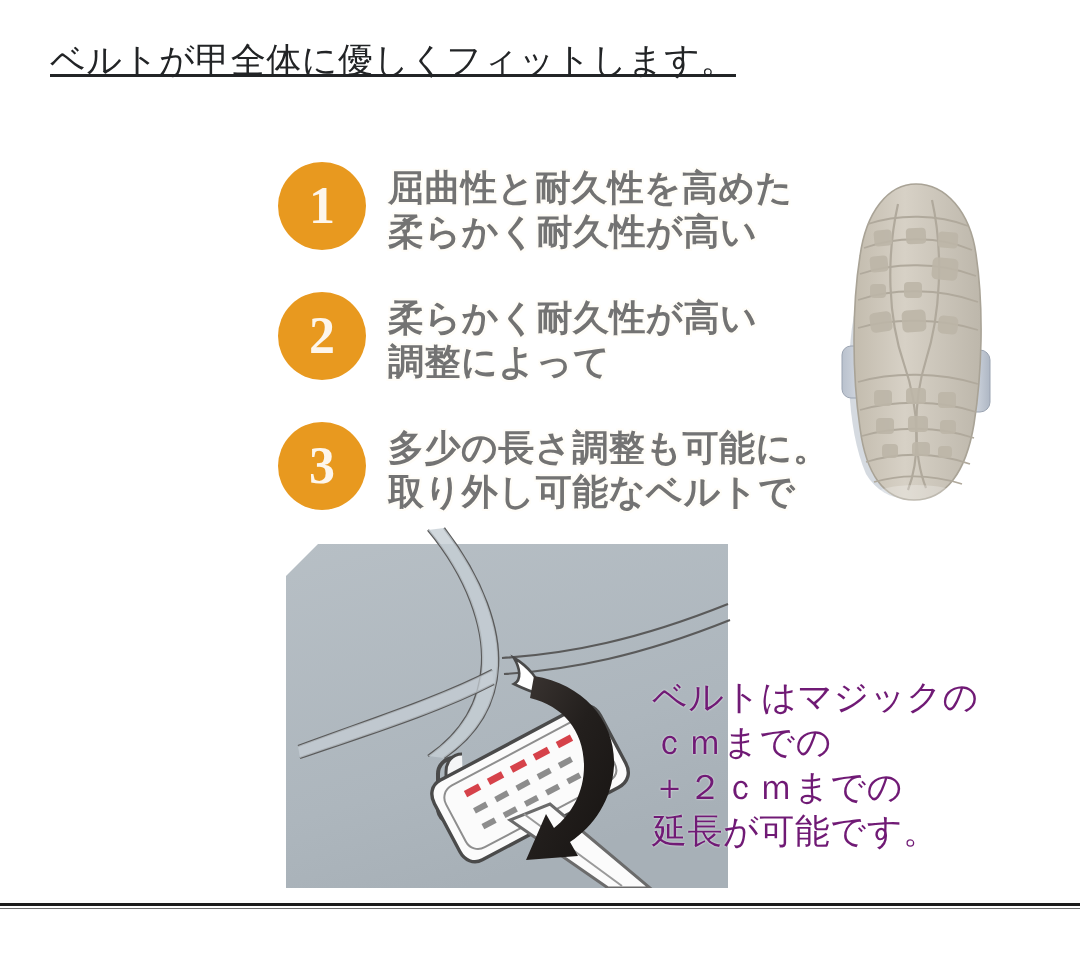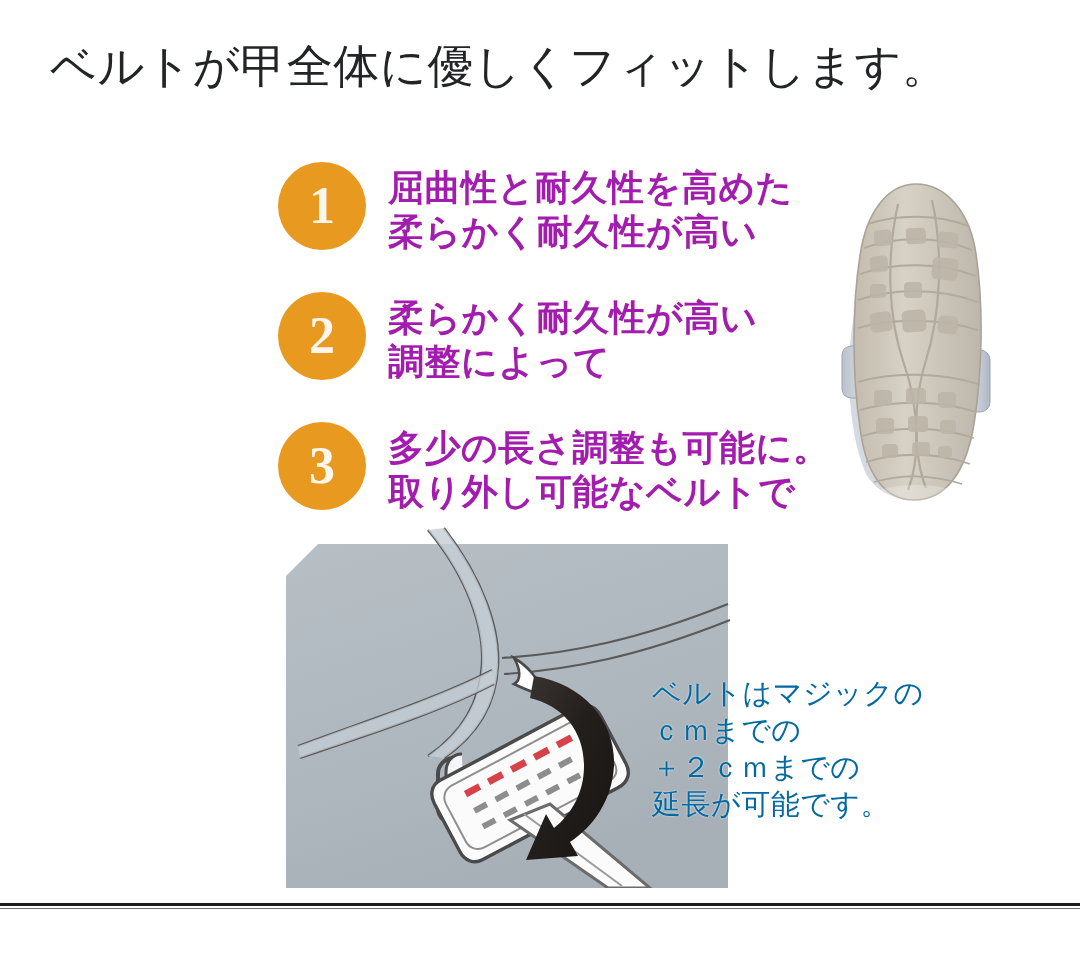--- a/index.html
+++ b/index.html
@@ -17,26 +17,27 @@
     background: #ffffff;
     overflow: hidden;
   }
 
   
   .headline {
     position: absolute;
     left: 50px;
     top: 40px;
     width: 980px;
-    font-size: 46px;
+    font-size: 35px;
     line-height: 1.15;
     color: #222426;
     letter-spacing: 0.5px;
     white-space: nowrap;
     font-weight: 400;
+    text-decoration: underline;
   }
 
   
   .features {
     position: absolute;
     left: 278px;
     top: 162px;
     width: 580px;
   }
   .feature-row {
@@ -60,21 +61,21 @@
     font-family: "Liberation Serif", "DejaVu Serif", serif;
     box-shadow: 0 0 14px rgba(255,255,255,0.55);
     user-select: none;
   }
   .feature-text {
     margin-left: 22px;
     padding-top: 4px;
     font-size: 36px;
     font-weight: 700;
     line-height: 1.22;
-    color: #a21caf;
+    color: #737373;
     letter-spacing: 0.5px;
     text-shadow:
       -2px -2px 0 #fffdf8,
        2px -2px 0 #fffdf8,
       -2px  2px 0 #fffdf8,
        2px  2px 0 #fffdf8,
        0   -2px 0 #fffdf8,
        0    2px 0 #fffdf8,
       -2px  0   0 #fffdf8,
        2px  0   0 #fffdf8;
@@ -97,23 +98,23 @@
     top: 508px;
     width: 460px;
     height: 380px;
   }
 
   
   .caption {
     position: absolute;
     left: 652px;
     top: 675px;
-    font-size: 29px;
+    font-size: 35px;
     line-height: 1.28;
-    color: #0369a1;
+    color: #701a75;
     font-weight: 400;
     letter-spacing: 0.5px;
     text-shadow: 0 0 2px rgba(255,255,255,0.9);
   }
   .caption .ln { display: block; white-space: nowrap; }
 
   
   .bottom-rule {
     position: absolute;
     left: 0;

